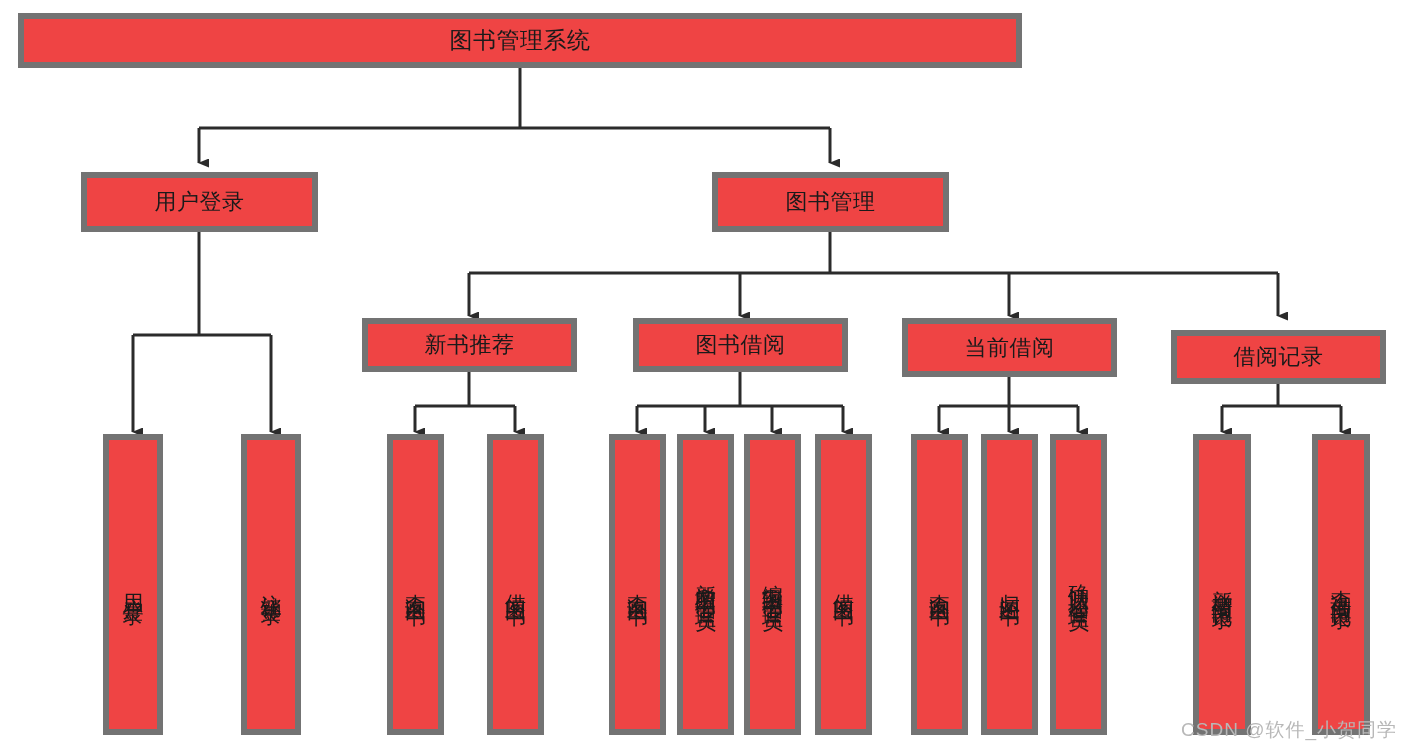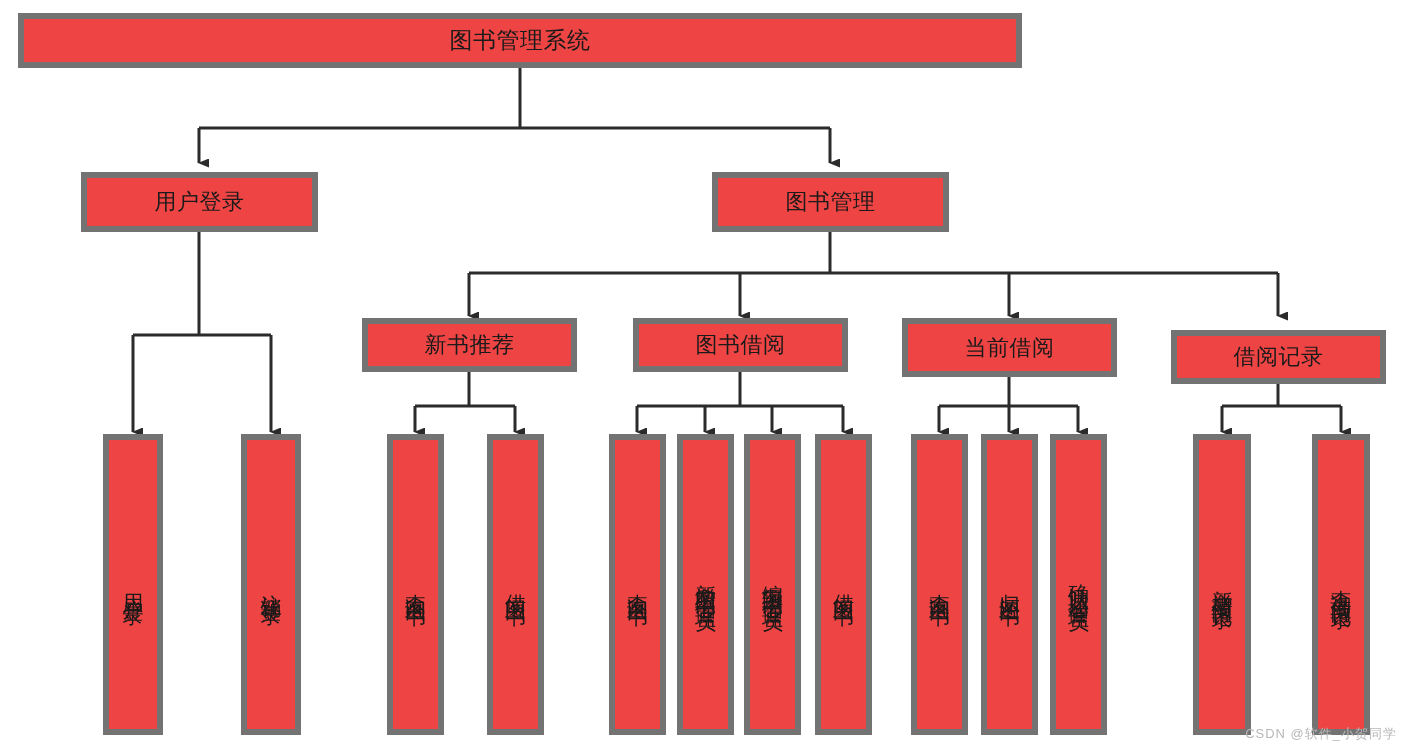--- a/index.html
+++ b/index.html
@@ -54,21 +54,21 @@
     writing-mode: vertical-rl;
     text-orientation: upright;
     letter-spacing: 4px;
     white-space: nowrap;
     max-height: 100%;
   }
   #watermark {
     position: absolute;
     right: 8px;
     bottom: 4px;
-    font-size: 13px;
+    font-size: 19px;
     color: #b8b8b8;
     letter-spacing: 1px;
     z-index: 5;
     white-space: nowrap;
   }
 </style>
 </head>
 <body>
 
 <div id="diagram-root">

